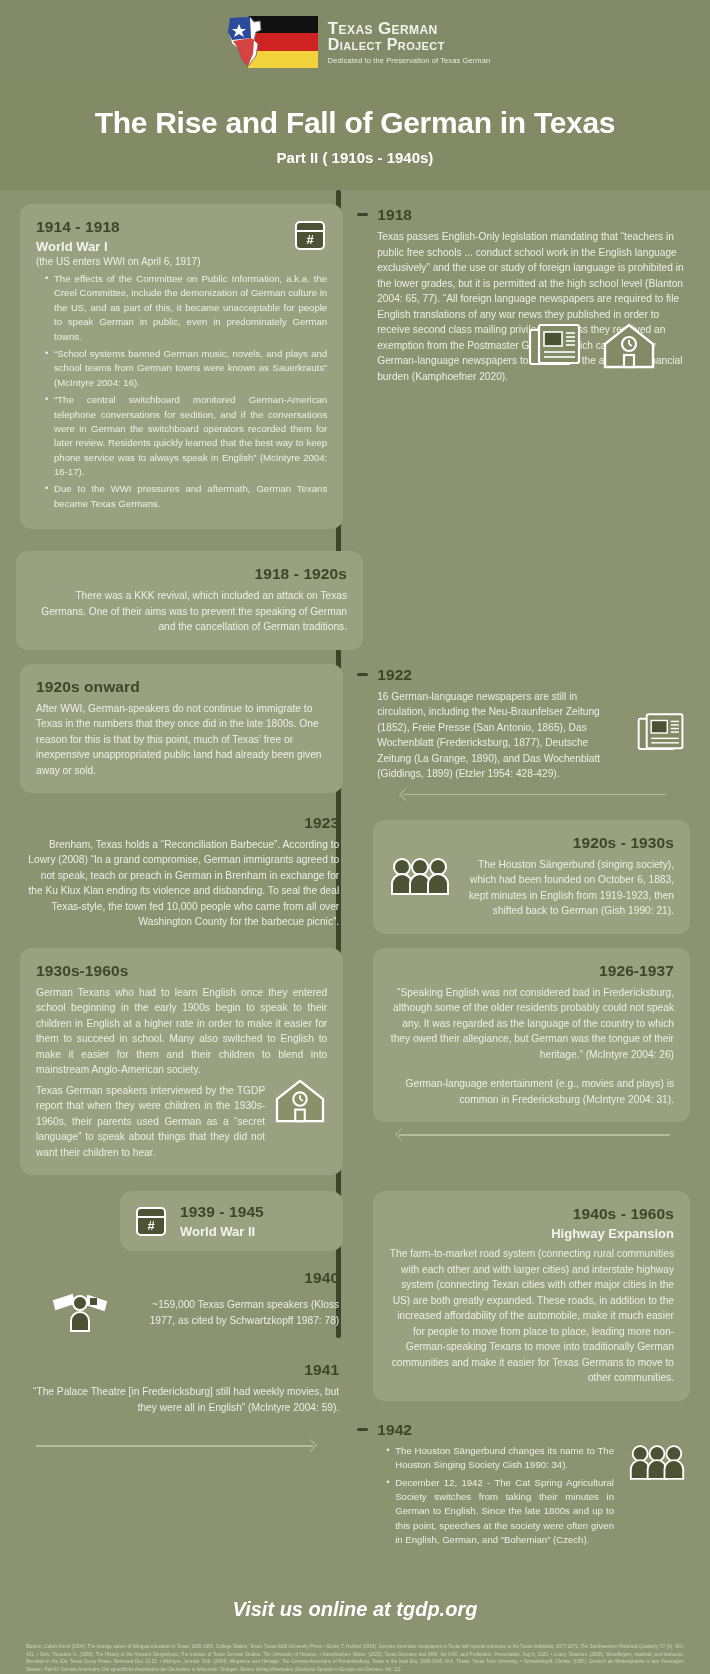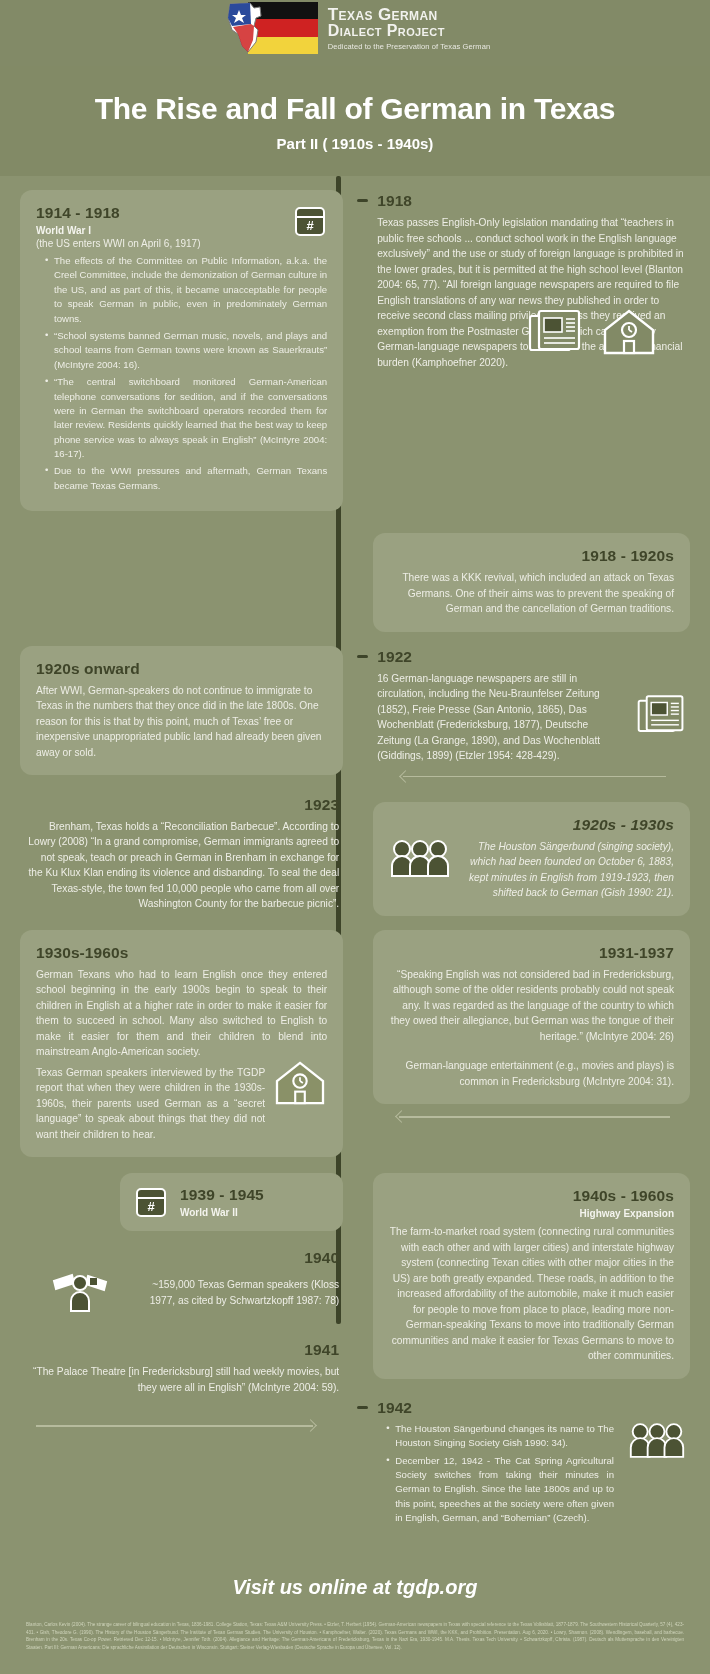--- a/index.html
+++ b/index.html
@@ -6,21 +6,21 @@
   body{
     width:710px;
     background:#8b9370;
     font-family:"Liberation Sans",sans-serif;
     color:#fff;
     -webkit-font-smoothing:antialiased;
   }
   .page{position:relative;width:710px;min-height:1674px;overflow:hidden;}
 
   
-  .logo-band{background:#828a67;padding:0 0 10px;display:flex;justify-content:center;}
+  .logo-band{background:#828a67;padding:14px 0 10px;display:flex;justify-content:center;}
   .logo-wrap{display:flex;align-items:center;gap:10px;}
   .flag{position:relative;width:98px;height:56px;flex:none;}
   .flag .de{position:absolute;left:28px;top:2px;width:70px;height:52px;}
   .flag .de i{display:block;height:33.33%;width:100%;}
   .flag .de .b{background:#111;}
   .flag .de .r{background:#cf2222;}
   .flag .de .y{background:#f2d33c;}
   .flag .tx{position:absolute;left:0;top:0;width:60px;height:56px;}
   .logo-txt{line-height:1.02;}
   .logo-txt .l1,.logo-txt .l2{
@@ -42,21 +42,21 @@
   .row{position:relative;display:flex;width:710px;}
   .col-l{width:388px;padding:0 14px 0 20px;}
   .col-r{width:383px;padding:0 20px 0 16px;}
 
   .tick{position:absolute;left:-16px;top:9px;width:11px;height:3px;background:#3d4429;border-radius:2px;}
 
   .card{background:#9aa181;border-radius:12px;padding:14px 16px 15px;position:relative;}
   .plain{position:relative;padding:2px 4px 4px;}
 
   .yr{font-size:15.5px;font-weight:bold;color:#3f4529;letter-spacing:.1px;}
-  .sub{font-size:10px;font-weight:bold;color:#f4f4ee;margin-top:3px;}
+  .sub{font-size:13px;font-weight:bold;color:#f4f4ee;margin-top:3px;}
   .note{font-size:10px;color:#eeeee6;margin-top:2px;}
   p.t{font-size:10.2px;line-height:1.52;color:#eeeee6;margin-top:5px;}
   ul.t{margin:5px 0 0 11px;}
   ul.t li{font-size:9.6px;line-height:1.5;color:#eeeee6;margin-bottom:3px;text-align:justify;list-style:none;position:relative;padding-left:7px;}
   ul.t li:before{content:"•";position:absolute;left:-2px;top:-1px;}
   .ra{text-align:right;}
   .ja{text-align:justify;}
 
   .head-ico{display:flex;align-items:center;gap:12px;}
   .with-ico{display:flex;align-items:center;gap:14px;}
@@ -155,21 +155,21 @@
               <circle cx="28" cy="22" r="7" fill="none" stroke="#fff" stroke-width="2.2"></circle>
               <line x1="28" y1="18" x2="28" y2="22" stroke="#fff" stroke-width="1.8"></line>
               <line x1="28" y1="22" x2="31" y2="24" stroke="#fff" stroke-width="1.8"></line>
               <rect x="23" y="33" width="10" height="12" fill="#828a66" stroke="#fff" stroke-width="2.2"></rect>
             </svg>
           </div>
         </div>
       </div>
     </div>
 
-    <div class="row" style="margin-top:22px;">
+    <div class="row" style="margin-top:22px;flex-direction:column;">
       <div class="col-l"></div>
       <div class="col-r">
         <div class="card ra">
           <div class="yr">1918 - 1920s</div>
           <p class="t">There was a KKK revival, which included an attack on Texas Germans. One of their aims was to prevent the speaking of German and the cancellation of German traditions.</p>
         </div>
       </div>
     </div>
 
     <div class="row" style="margin-top:14px;">
@@ -217,21 +217,21 @@
             <svg class="ico" width="62" height="40" viewBox="0 0 62 40">
               <g fill="#4c5334" stroke="#fff" stroke-width="2">
                 <circle cx="13" cy="11" r="8"></circle>
                   <path d="M3 38 v-10 a10 10 0 0 1 20 0 v10 z"></path>
                 <circle cx="31" cy="11" r="8"></circle>
                   <path d="M21 38 v-10 a10 10 0 0 1 20 0 v10 z"></path>
                 <circle cx="49" cy="11" r="8"></circle>
                   <path d="M39 38 v-10 a10 10 0 0 1 20 0 v10 z"></path>
               </g>
             </svg>
-            <div style="flex:1;font-style:italic;">
+            <div style="flex:1;">
               <div class="yr">1920s - 1930s</div>
               <p class="t">The Houston Sängerbund (singing society), which had been founded on October 6, 1883, kept minutes in English from 1919-1923, then shifted back to German (Gish 1990: 21).</p>
             </div>
           </div>
         </div>
       </div>
     </div>
 
     <div class="row" style="margin-top:14px;">
       <div class="col-l">
@@ -245,21 +245,21 @@
               <circle cx="28" cy="22" r="7" fill="none" stroke="#fff" stroke-width="2.2"></circle>
               <line x1="28" y1="18" x2="28" y2="22" stroke="#fff" stroke-width="1.8"></line>
               <line x1="28" y1="22" x2="31" y2="24" stroke="#fff" stroke-width="1.8"></line>
               <rect x="23" y="33" width="10" height="12" fill="#8a9168" stroke="#fff" stroke-width="2.2"></rect>
             </svg>
           </div>
         </div>
       </div>
       <div class="col-r">
         <div class="card ra">
-          <div class="yr">1931-1937</div>
+          <div class="yr">1926-1937</div>
           <p class="t">“Speaking English was not considered bad in Fredericksburg, although some of the older residents probably could not speak any. It was regarded as the language of the country to which they owed their allegiance, but German was the tongue of their heritage.” (McIntyre 2004: 26)</p>
           <p class="t" style="margin-top:14px;">German-language entertainment (e.g., movies and plays) is common  in Fredericksburg (McIntyre 2004: 31).</p>
         </div>
         <div class="arrow left"></div>
       </div>
     </div>
 
     <div class="row" style="margin-top:16px;">
       <div class="col-l">
         <div class="card" style="margin-left:100px;padding:12px 14px;">

